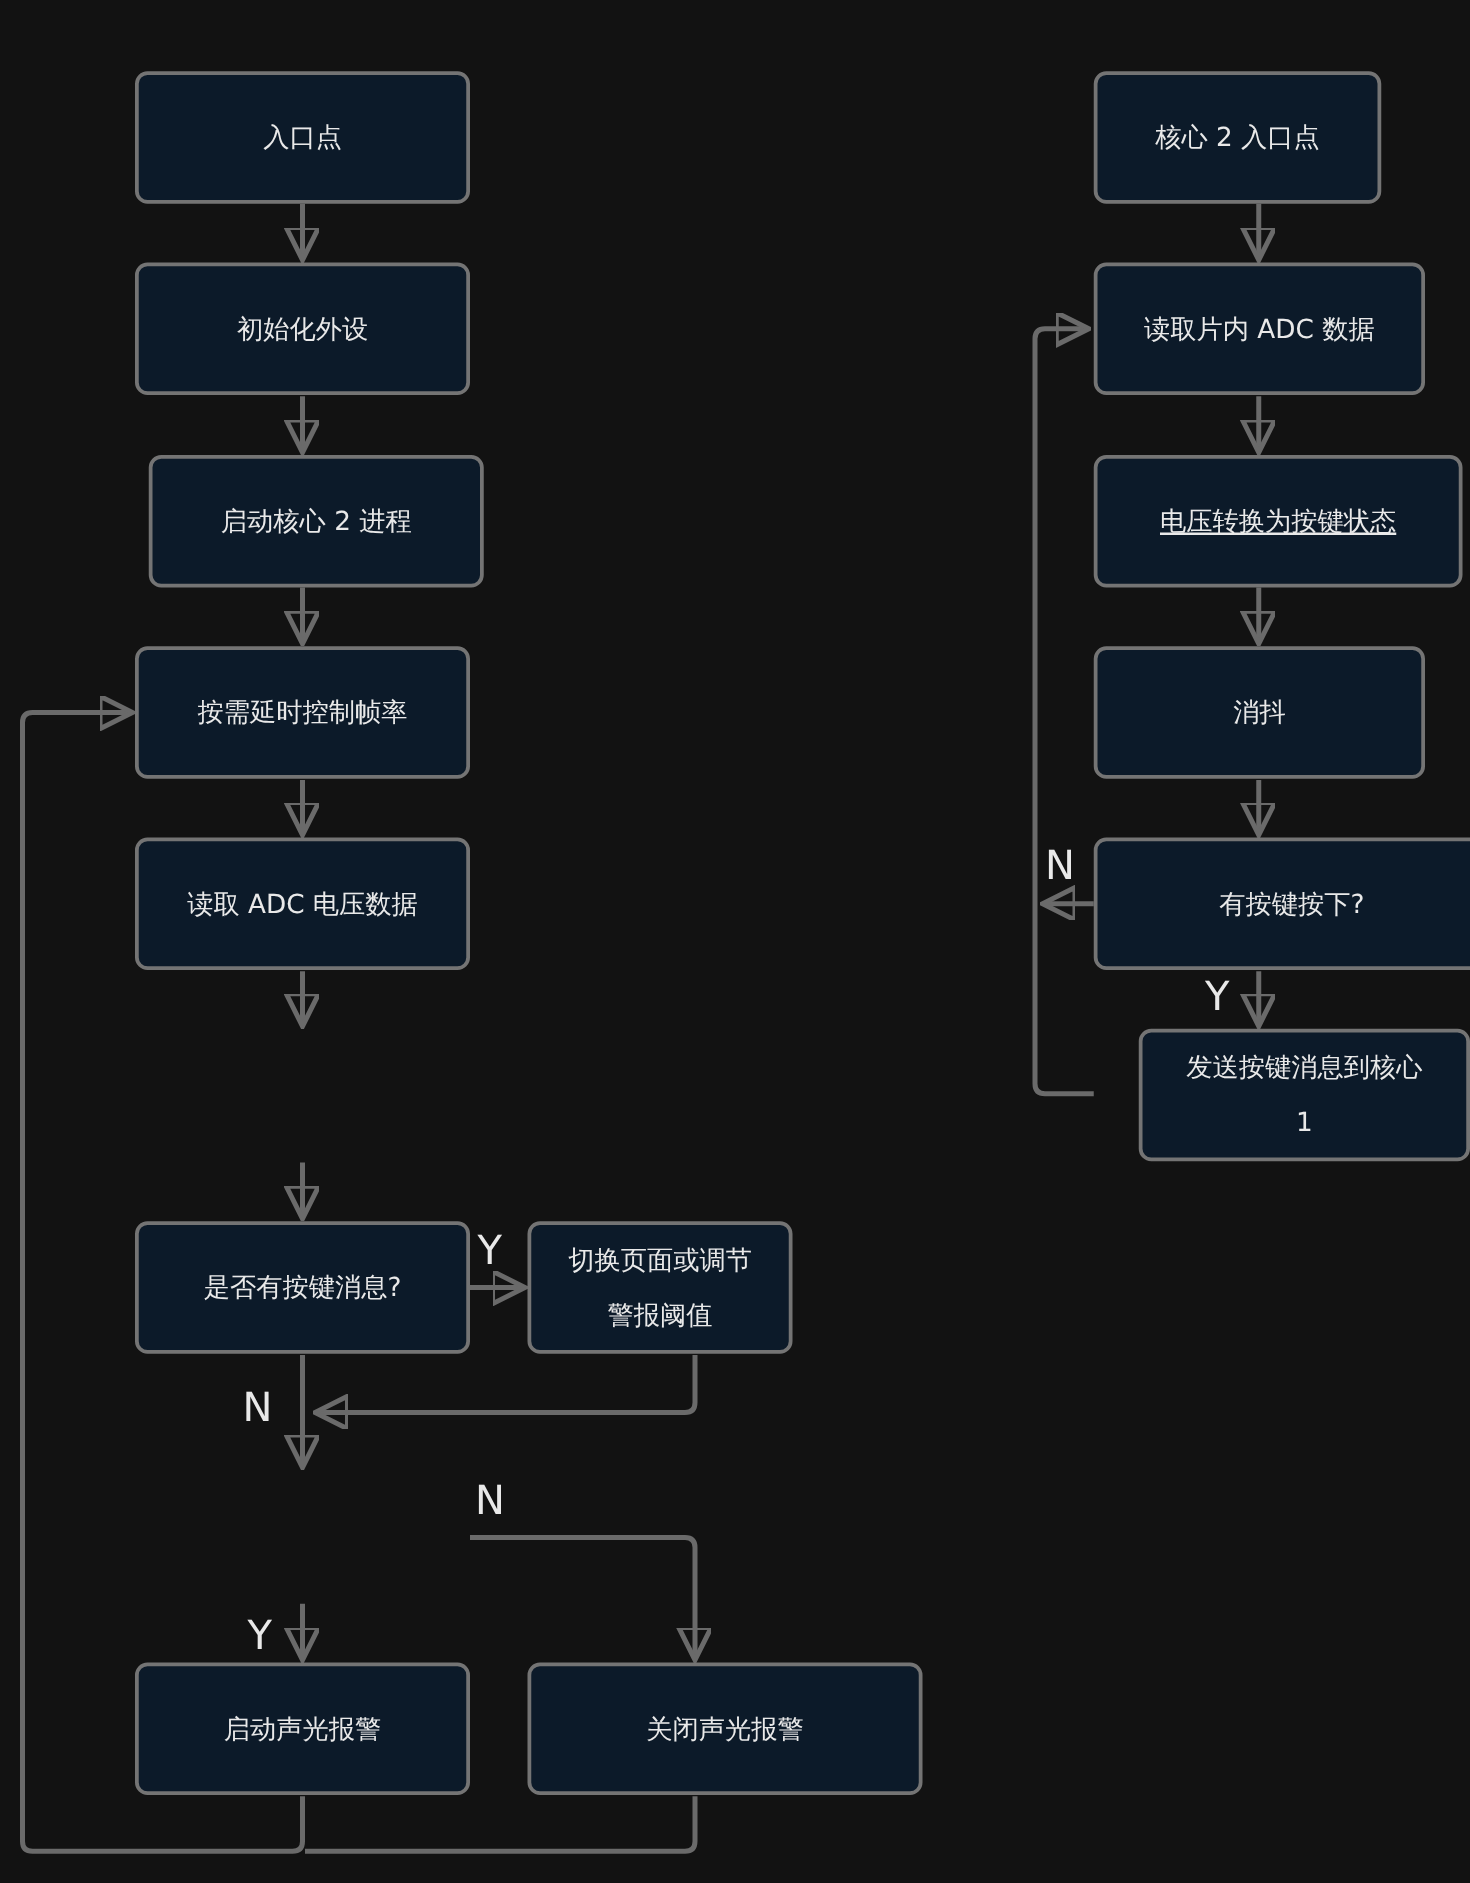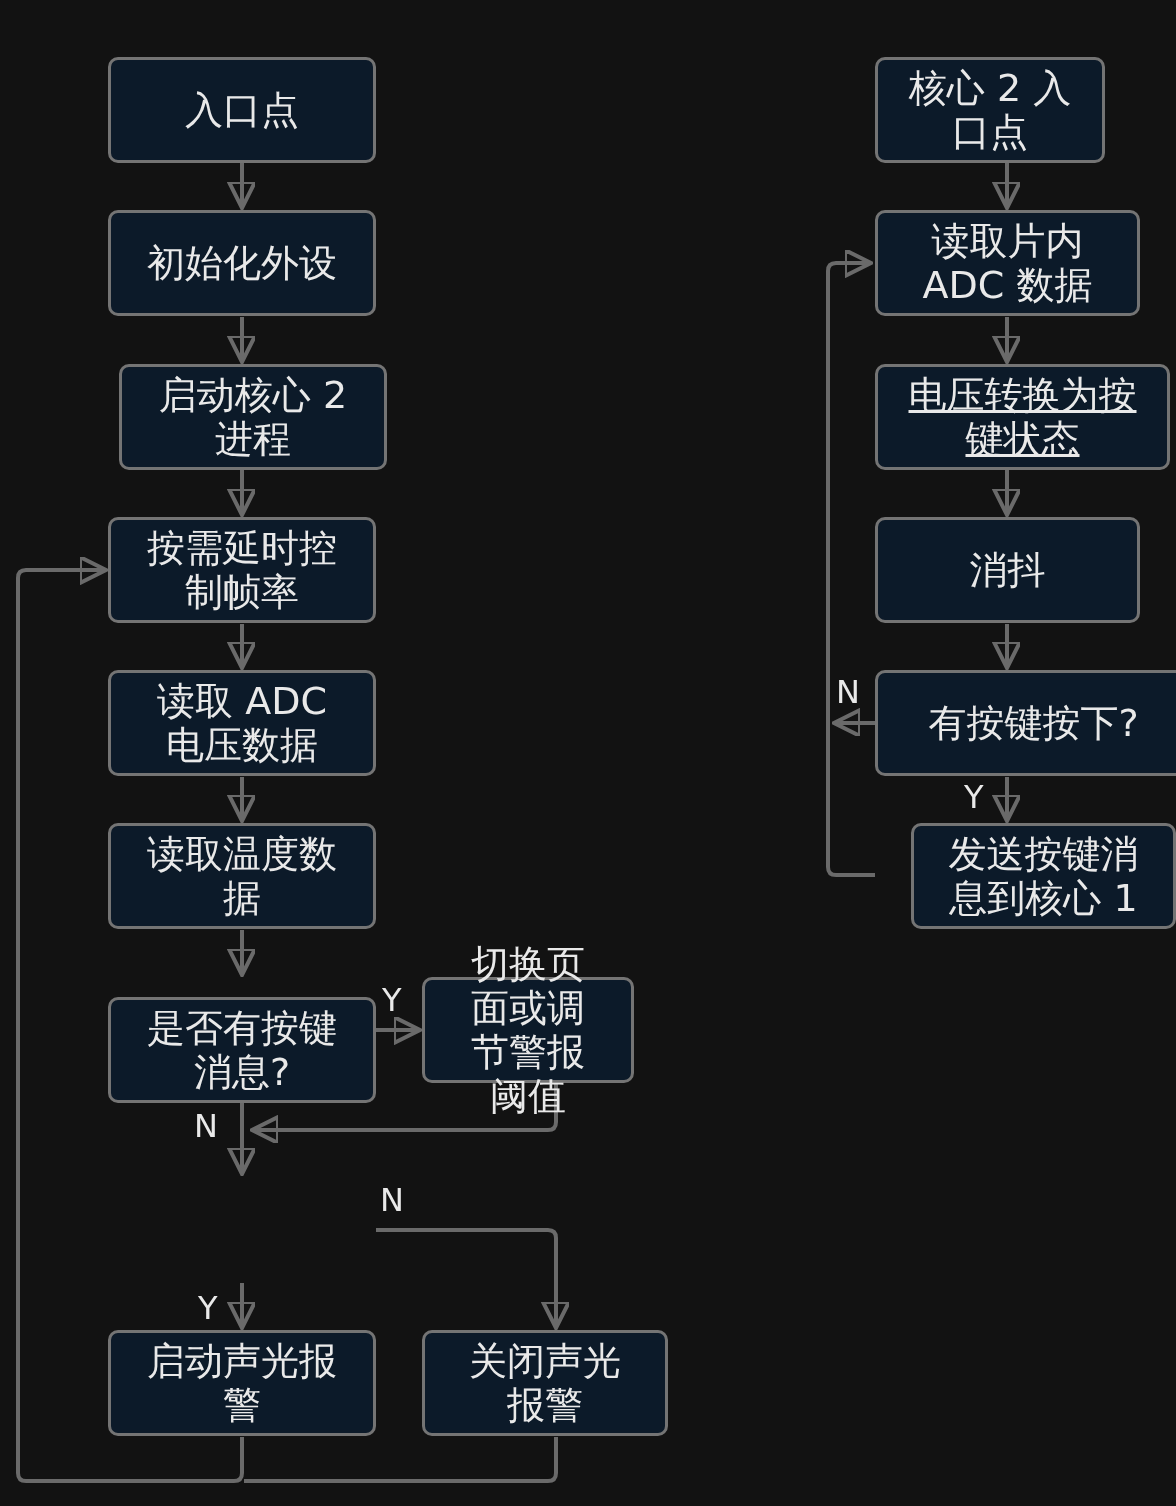--- a/index.html
+++ b/index.html
@@ -13,21 +13,21 @@
   .connectors path { stroke: var(--connector, #6a6a6a); stroke-width:4; fill:none; }
   .node {
     position:absolute;
     width:268px; height:106px;
     background: var(--node-fill, #0c1a29);
     border:3px solid var(--node-border, #747474);
     border-radius:10px;
     color: var(--text, #e9e9e9);
     display:flex; align-items:center; justify-content:center;
     text-align:center;
-    font-size:38px; line-height:44px;
+    font-size:21px; line-height:44px;
     padding:1px 28px; box-sizing:border-box;
   }
   .branch-label {
     position:absolute;
     color: var(--text, #e9e9e9);
     font-size:32px; line-height:36px;
   }
 </style>
 </head>
 <body>
@@ -66,25 +66,24 @@
 
     <path d="M875,723 H838" marker-end="url(#ah)" stroke="#6a6a6a"></path>
     <path d="M875,875 H836 Q828,875 828,867 V271 Q828,263 836,263 H867" marker-end="url(#ah)" stroke="#6a6a6a"></path>
   </svg>
 
   <div class="node" style="left:108px; top:57px;">入口点</div>
   <div class="node" style="left:108px; top:210px;">初始化外设</div>
   <div class="node" style="left:119px; top:364px;">启动核心 2 进程</div>
   <div class="node" style="left:108px; top:670px;">读取 ADC 电压数据</div>
   <div class="node" style="left:108px; top:517px;">按需延时控制帧率</div>
-  <div class="node" style="left:108px; top:823px;">读取温度数据</div>
-  <div class="node" style="left:108px; top:977px;margin-top:20px;">是否有按键消息?</div>
+  <div class="node" style="left:108px; top:977px;">是否有按键消息?</div>
   <div class="node" style="left:422px; top:977px; width:212px;">切换页面或调节警报阈值</div>
   <div class="node" style="left:108px; top:1330px;">启动声光报警</div>
-  <div class="node" style="left:422px; top:1330px; width:246px;">关闭声光报警</div>
+  <div class="node" style="left:422px; top:1330px; width:316px;">关闭声光报警</div>
 
   <div class="node" style="left:875px; top:57px;  width:230px;">核心 2 入口点</div>
   <div class="node" style="left:875px; top:210px; width:265px;">读取片内 ADC 数据</div>
   <div class="node" style="left:875px; top:364px; width:295px;text-decoration:underline;">电压转换为按键状态</div>
   <div class="node" style="left:875px; top:517px; width:265px;">消抖</div>
   <div class="node" style="left:875px; top:670px; width:317px;">有按键按下?</div>
   <div class="node" style="left:875px; top:823px; width:265px;margin-left:36px;">发送按键消息到核心 1</div>
 
   <div class="branch-label" style="left:382px; top:982px;">Y</div>
   <div class="branch-label" style="left:194px; top:1108px;">N</div>

